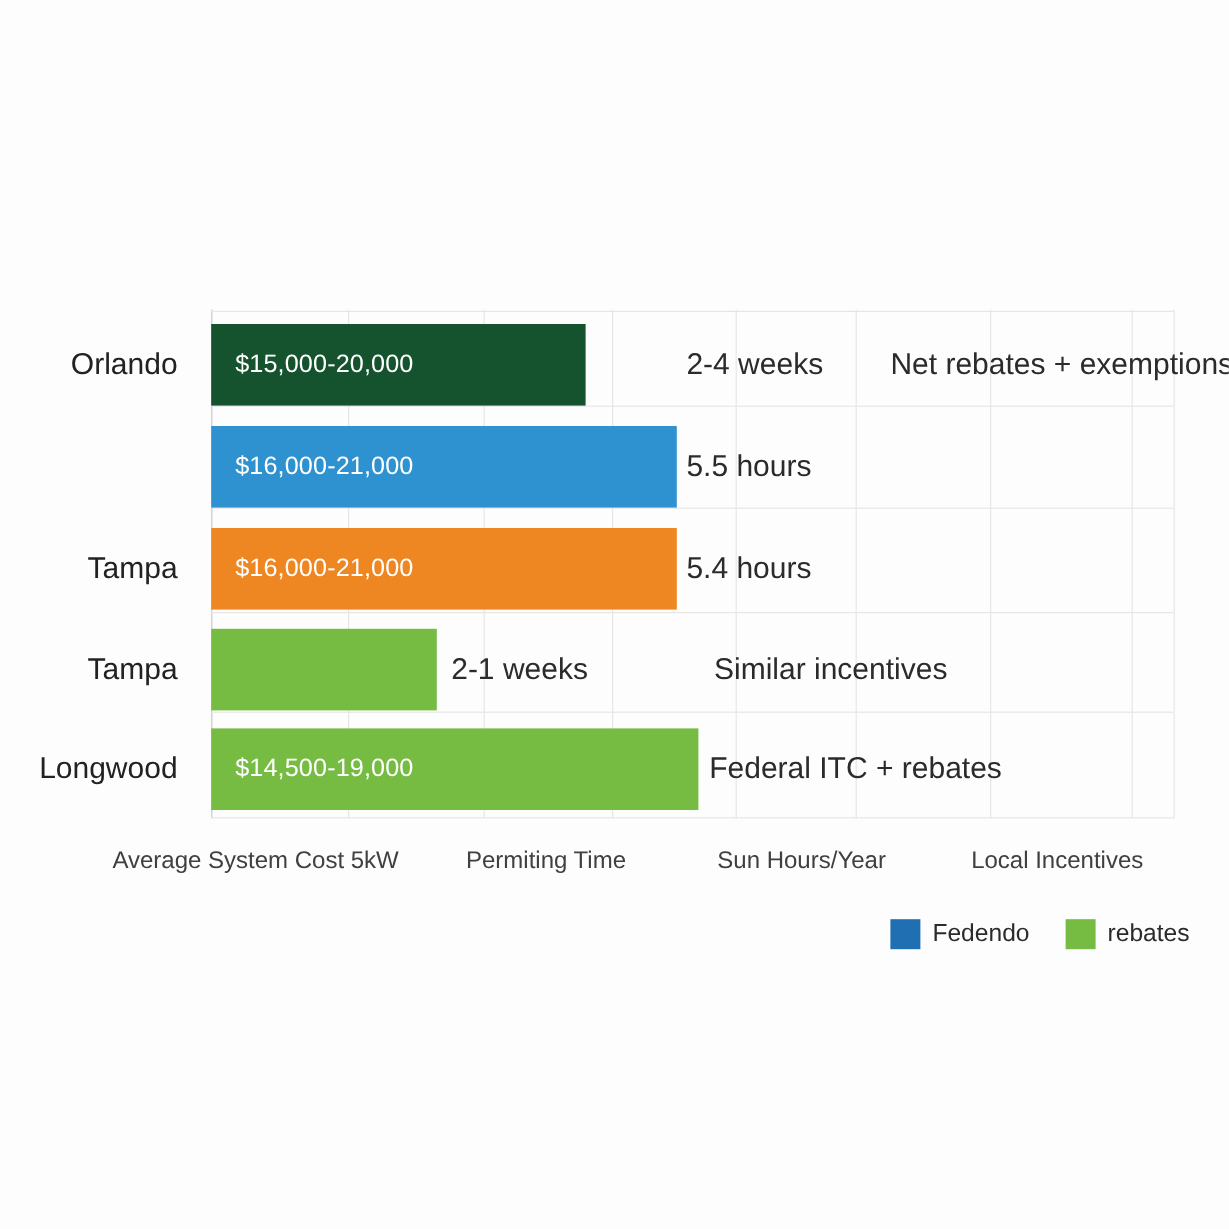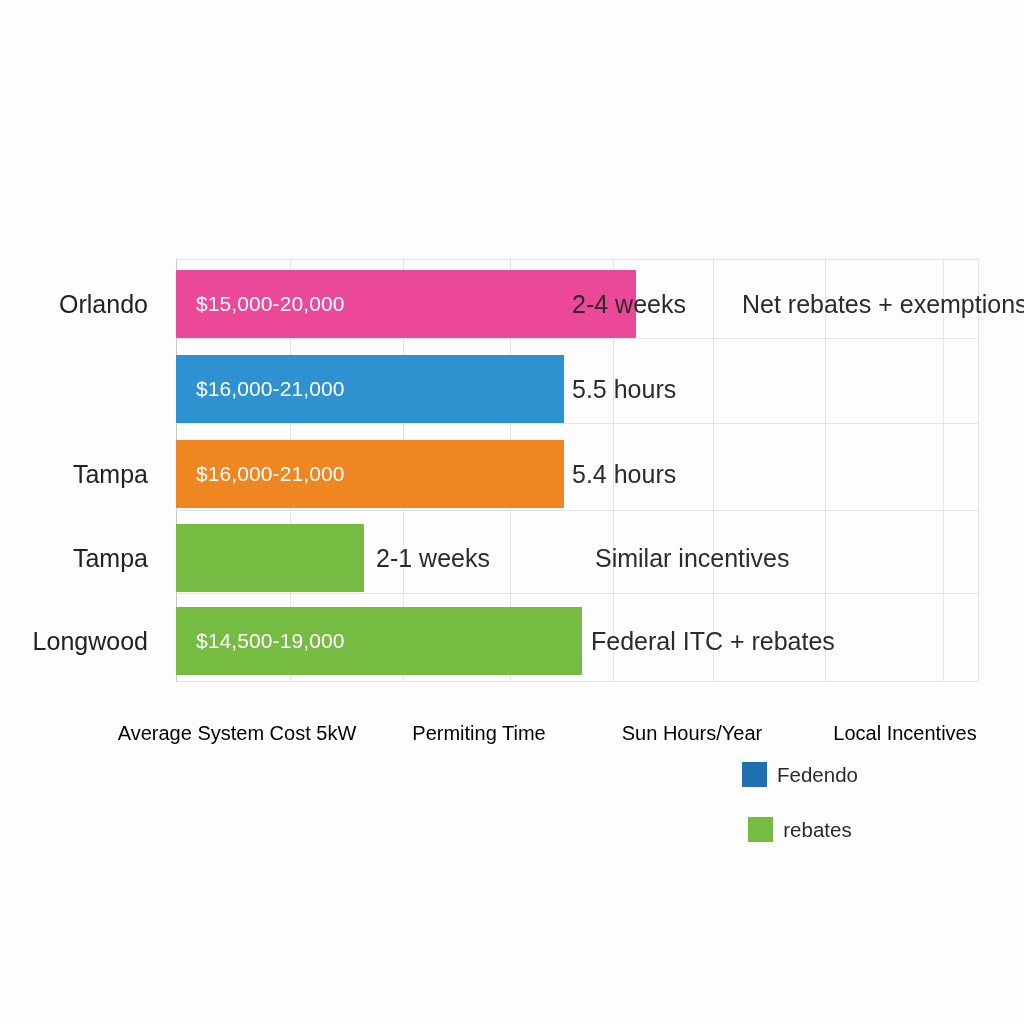--- a/index.html
+++ b/index.html
@@ -105,37 +105,35 @@
   #x-axis-labels {
     position: absolute;
     left: 0;
     top: 706px;
     width: 1024px;
     height: 40px;
   }
   .xcat {
     position: absolute;
     font-size: 20px;
-    color: #000000;
+    color: #404040;
     white-space: nowrap;
     transform: translateX(-50%);
-    top: 16px;
-    margin-left: 24px;
+    top: 0;
   }
 
   
   #legend {
     position: absolute;
     left: 742px;
     top: 762px;
     height: 32px;
     display: flex;
     align-items: center;
     gap: 30px;
-    flex-direction: column;
   }
   .legend-entry {
     display: flex;
     align-items: center;
     gap: 10px;
   }
   .legend-swatch {
     width: 25px;
     height: 25px;
     display: block;
@@ -163,21 +161,21 @@
       <div class="vgrid" style="left: 802px;"></div>
       <div class="hgrid" style="top: 1px;"></div>
       <div class="hgrid" style="top: 80px;"></div>
       <div class="hgrid" style="top: 165px;"></div>
       <div class="hgrid" style="top: 252px;"></div>
       <div class="hgrid" style="top: 335px;"></div>
       <div class="hgrid" style="top: 423px;"></div>
     </div>
 
   <div id="bars-layer">
-      <div class="bar" style="position: absolute; left: 176px; top: 270px; width: 460px; height: 68px; background: #ec4899;">
+      <div class="bar" style="position: absolute; left: 176px; top: 270px; width: 312px; height: 68px; background: #14532d;">
         <span class="bar-value">$15,000-20,000</span>
       </div>
       <div class="annotation" style="left: 572px; top: 304px;">2-4 weeks</div>
       <div class="annotation" style="left: 742px; top: 304px;">Net rebates + exemptions</div>
       <div class="bar" style="position: absolute; left: 176px; top: 355px; width: 388px; height: 68px; background: rgb(46, 146, 209);">
         <span class="bar-value">$16,000-21,000</span>
       </div>
       <div class="annotation" style="left: 572px; top: 389px;">5.5 hours</div>
       <div class="bar" style="position: absolute; left: 176px; top: 440px; width: 388px; height: 68px; background: rgb(238, 134, 34);">
         <span class="bar-value">$16,000-21,000</span>

